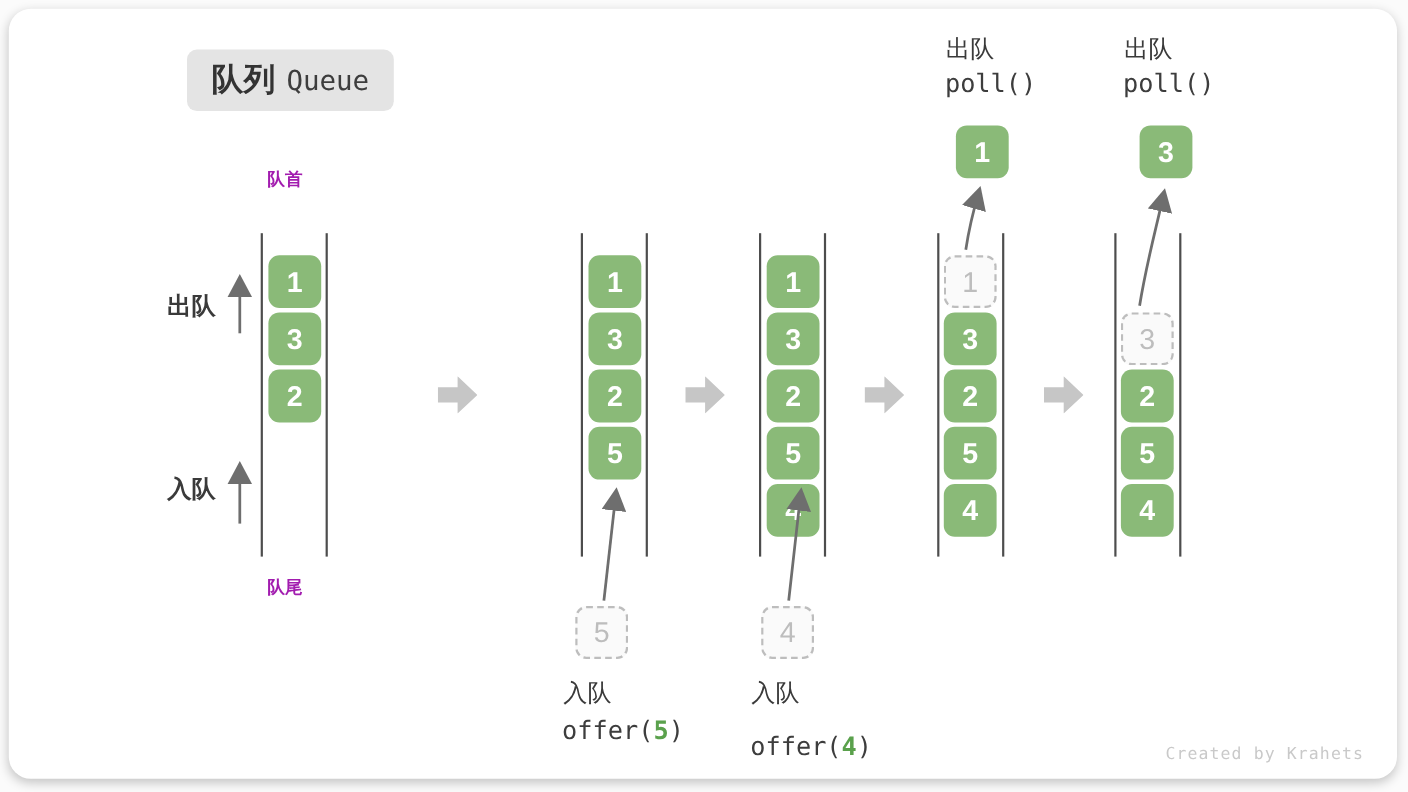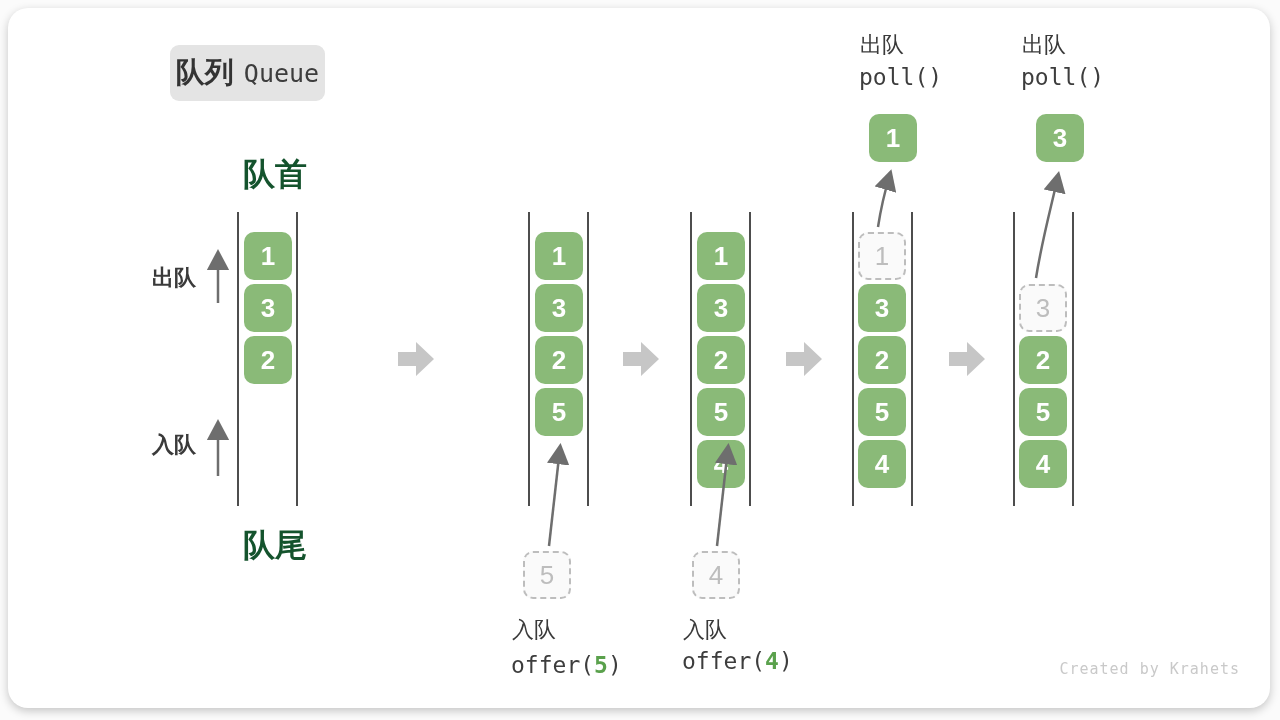--- a/index.html
+++ b/index.html
@@ -2,26 +2,26 @@
 <html><head>
 <meta charset="utf-8">
 <style>
   html,body{margin:0;padding:0;background:#f4f4f4;}
   .stage{position:relative;width:1280px;height:720px;background:#fbfbfb;overflow:hidden;
          font-family:"Liberation Sans",sans-serif;color:#3a3a3a;}
   .card{position:absolute;left:8px;top:8px;width:1262px;height:700px;background:#ffffff;
         border-radius:20px;box-shadow:0 3px 10px rgba(0,0,0,0.22);}
   .abs{position:absolute;}
 
-  .badge{left:170px;top:45px;width:155px;height:56px;background:#e4e4e4;border-radius:9px;
+  .badge{left:170px;top:45px;width:188px;height:56px;background:#e4e4e4;border-radius:9px;
          display:flex;align-items:center;justify-content:center;gap:10px;}
   .badge .zh{font-size:29px;font-weight:700;color:#333;}
   .badge .en{font-family:"DejaVu Sans Mono",monospace;font-size:25px;font-weight:500;color:#3d3d3d;}
 
-  .cjk-big{font-size:32px;font-weight:700;color:#14532d;}
+  .cjk-big{font-size:16px;font-weight:700;color:#a21caf;}
   .cjk-side{font-size:22px;font-weight:700;color:#3a3a3a;}
   .cjk-cap{font-size:22px;font-weight:500;color:#3a3a3a;}
   .code{font-family:"DejaVu Sans Mono",monospace;font-size:23px;font-weight:500;color:#3d3d3d;}
   .code .arg{color:#5aa14c;font-weight:700;}
 
   .rail{top:212px;width:61px;height:294px;border-left:2px solid #4d4d4d;border-right:2px solid #4d4d4d;box-sizing:border-box;}
 
   .box{width:48px;height:48px;border-radius:10px;background:#8aba78;color:#ffffff;
        font-size:26px;font-weight:700;display:flex;align-items:center;justify-content:center;box-sizing:border-box;}
   .box.dashed{background:#fafafa;border:2px dashed #bdbdbd;color:#bdbdbd;font-weight:400;}
@@ -81,21 +81,21 @@
   <div class="abs box dashed" style="left:1019px;top:284px;">3</div>
   <div class="abs box" style="left:1019px;top:336px;">2</div>
   <div class="abs box" style="left:1019px;top:388px;">5</div>
   <div class="abs box" style="left:1019px;top:440px;">4</div>
   <div class="abs box" style="left:1036px;top:114px;">3</div>
 
   <div class="abs cjk-cap" style="left:512px;top:615px;">入队</div>
   <div class="abs code" style="left:511px;top:652px;text-align:center;"><span>offer(</span><span class="arg">5</span><span>)</span></div>
 
   <div class="abs cjk-cap" style="left:683px;top:615px;">入队</div>
-  <div class="abs code" style="left:682px;top:648px;"><span>offer(</span><span class="arg">4</span><span>)</span></div>
+  <div class="abs code" style="left:682px;top:666px;"><span>offer(</span><span class="arg">4</span><span>)</span></div>
 
   <div class="abs cjk-cap" style="left:860px;top:30px;">出队</div>
   <div class="abs code" style="left:859px;top:64px;">poll()</div>
   <div class="abs cjk-cap" style="left:1022px;top:30px;">出队</div>
   <div class="abs code" style="left:1021px;top:64px;">poll()</div>
 
   <svg class="abs" style="left:398px;top:342px;" width="36" height="34">
       <polygon class="flow-arrow" points="0,10 18,10 18,0 36,17 18,34 18,24 0,24"></polygon>
     </svg>
   <svg class="abs" style="left:623px;top:342px;" width="36" height="34">
@@ -115,14 +115,14 @@
       </marker>
     </defs>
     <path d="M218,303 L218,254" stroke="#6e6e6e" stroke-width="2.5" fill="none" marker-end="url(#ah)"></path>
     <path d="M218,476 L218,424" stroke="#6e6e6e" stroke-width="2.5" fill="none" marker-end="url(#ah)"></path>
     <path d="M549,546 C553,512 556,482 560,448" stroke="#6e6e6e" stroke-width="2.5" fill="none" marker-end="url(#ah)"></path>
     <path d="M717,546 C721,512 724,482 728,448" stroke="#6e6e6e" stroke-width="2.5" fill="none" marker-end="url(#ah)"></path>
     <path d="M878,227 C881,207 885,191 890,174" stroke="#6e6e6e" stroke-width="2.5" fill="none" marker-end="url(#ah)"></path>
     <path d="M1036,278 C1042,240 1051,208 1058,176" stroke="#6e6e6e" stroke-width="2.5" fill="none" marker-end="url(#ah)"></path>
   </svg>
 
-  <div class="abs watermark" style="right:40px;top:660px;margin-left:24px;">Created by Krahets</div>
+  <div class="abs watermark" style="right:40px;top:676px;margin-left:24px;">Created by Krahets</div>
 </div>
 
 </body></html>

